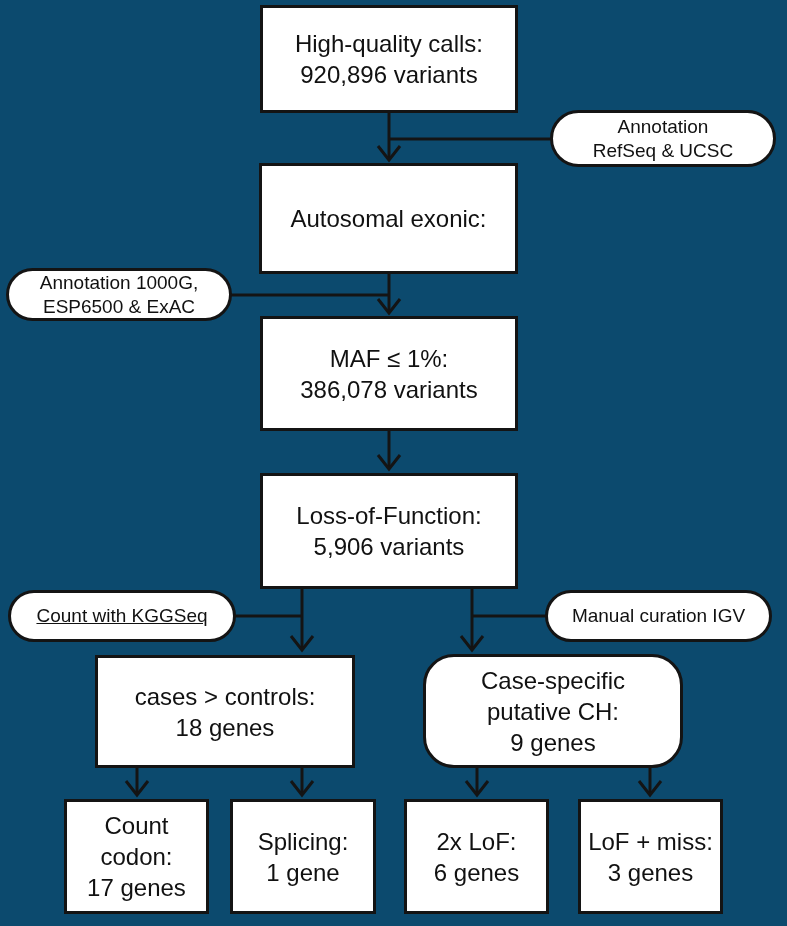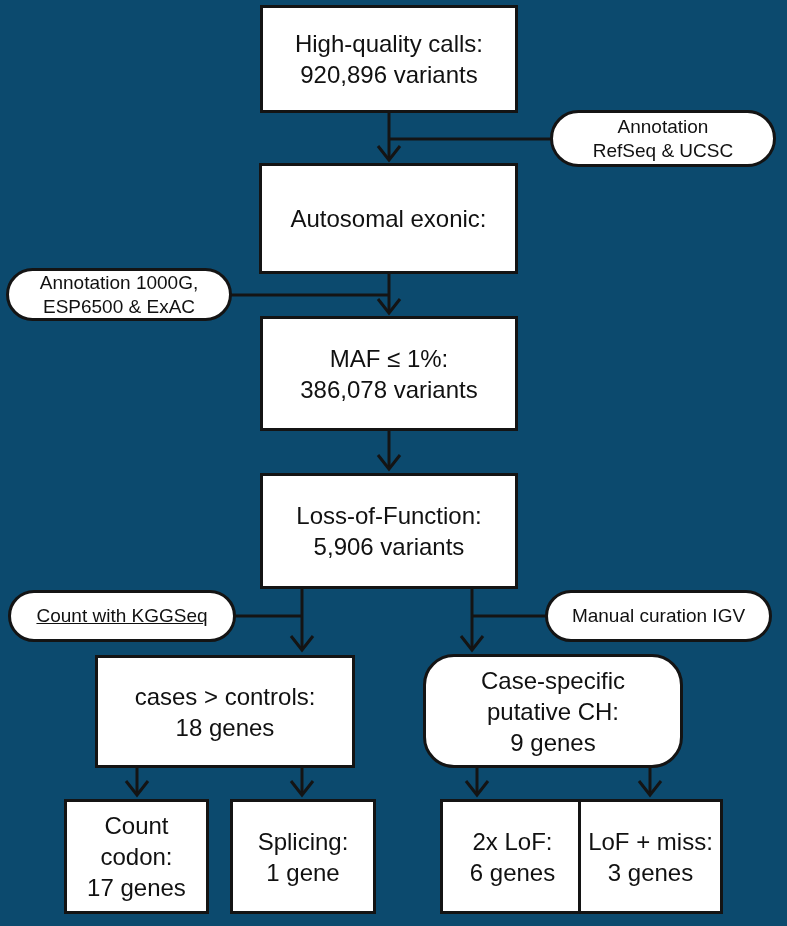--- a/index.html
+++ b/index.html
@@ -55,21 +55,21 @@
 
   
   #box-high-quality   { left:260px; top:5px;   width:258px; height:108px; }
   #box-autosomal      { left:259px; top:163px; width:259px; height:111px; }
   #box-maf            { left:260px; top:316px; width:258px; height:115px; }
   #box-lof            { left:260px; top:473px; width:258px; height:116px; }
   #box-homozygous     { left:95px;  top:655px; width:260px; height:113px; }
   #box-case-specific  { left:423px; top:654px; width:260px; height:114px;border-radius:31px; }
   #box-stop-codon     { left:64px;  top:799px; width:145px; height:115px; }
   #box-splicing       { left:230px; top:799px; width:146px; height:115px; }
-  #box-two-lof        { left:404px; top:799px; width:145px; height:115px;margin-left:36px; }
+  #box-two-lof        { left:404px; top:799px; width:145px; height:115px; }
   #box-lof-miss       { left:578px; top:799px; width:145px; height:115px; }
 
   
   #oval-refseq  { left:550px; top:110px; width:226px; height:57px; }
   #oval-1000g   { left:6px;   top:268px; width:226px; height:53px; }
   #oval-kggseq  { left:8px;   top:590px; width:228px; height:52px;text-decoration:underline; }
   #oval-igv     { left:545px; top:590px; width:227px; height:52px; }
 
   svg line, svg polyline {
     stroke: #141414;

